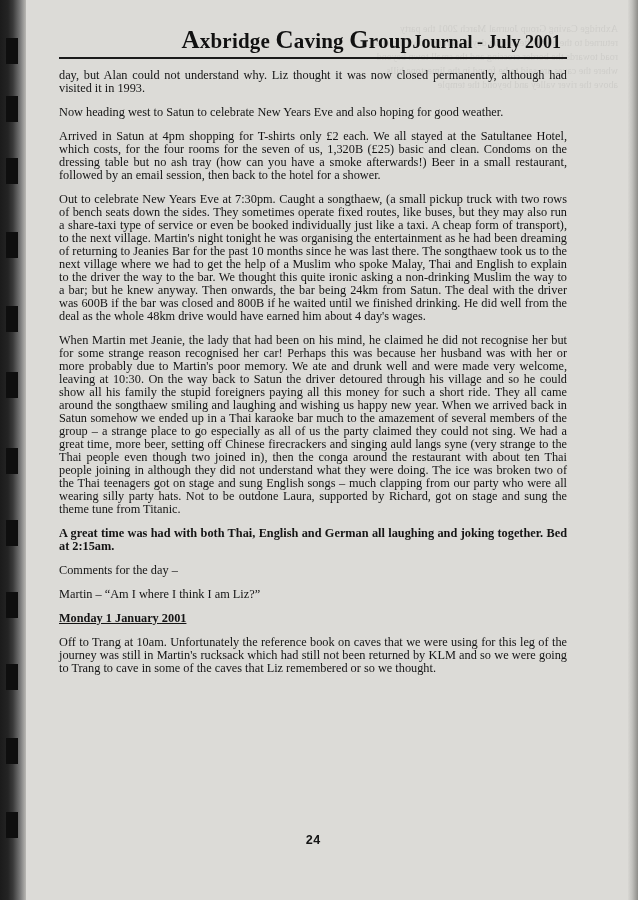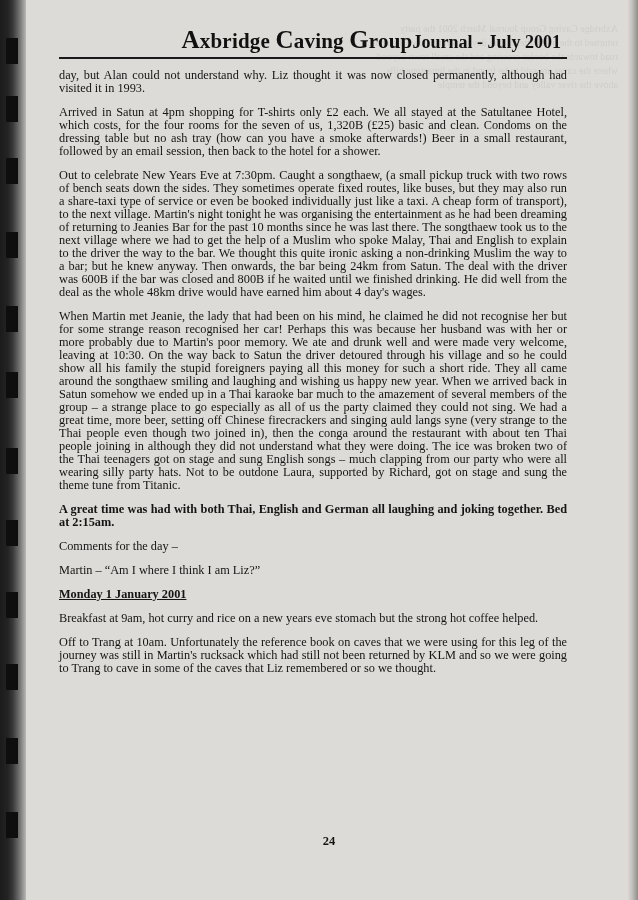--- a/index.html
+++ b/index.html
@@ -113,27 +113,28 @@
     text-align: justify;
     color: #141414;
     margin: 0 0 11px 0;
   }
   .gap-lg { margin-bottom: 17px; }
   .gap-xl { margin-bottom: 22px; font-weight: bold; }
   .bold { font-weight: normal; }
   .underline { text-decoration: underline; }
   .pagenum {
     position: absolute;
-    left: 16px;
+    left: 0;
     top: 808px;
     width: 508px;
     text-align: center;
     font-size: 12.5px;
     font-weight: bold;
     color: #141414;
+    font-family: Liberation Mono, monospace;
   }
 </style>
 </head>
 <body>
 
 <div class="scan">
 
   <div class="page">
 
     <div class="ghost">
@@ -141,31 +142,31 @@
     </div>
 
     <div class="content">
 
       <div class="masthead">
         <div class="title"><span class="cap">A</span><span>xbridge </span><span class="cap">C</span><span>aving </span><span class="cap">G</span><span>roup</span></div>
         <div class="issue">Journal  -  July 2001</div>
       </div>
 
       <p class="body">day, but Alan could not understand why. Liz thought it was now closed permanently, although had visited it in 1993.</p>
+      <p class="body gap-lg">Now heading west to Satun to celebrate New Years Eve and also hoping for good weather.</p>
       <p class="body gap-lg">Arrived in Satun at 4pm shopping for T-shirts only £2 each. We all stayed at the Satultanee Hotel, which costs, for the four rooms for the seven of us, 1,320B (£25) basic and clean. Condoms on the dressing table but no ash tray (how can you have a smoke afterwards!) Beer in a small restaurant, followed by an email session, then back to the hotel for a shower.</p>
       <p class="body gap-lg">Out to celebrate New Years Eve at 7:30pm. Caught a songthaew, (a small pickup truck with two rows of bench seats down the sides. They sometimes operate fixed routes, like buses, but they may also run a share-taxi type of service or even be booked individually just like a taxi. A cheap form of transport), to the next village. Martin's night tonight he was organising the entertainment as he had been dreaming of returning to Jeanies Bar for the past 10 months since he was last there. The songthaew took us to the next village where we had to get the help of a Muslim who spoke Malay, Thai and English to explain to the driver the way to the bar. We thought this quite ironic asking a non-drinking Muslim the way to a bar; but he knew anyway. Then onwards, the bar being 24km from Satun. The deal with the driver was 600B if the bar was closed and 800B if he waited until we finished drinking. He did well from the deal as the whole 48km drive would have earned him about 4 day's wages.</p>
       <p class="body gap-lg">When Martin met Jeanie, the lady that had been on his mind, he claimed he did not recognise her but for some strange reason recognised her car! Perhaps this was because her husband was with her or more probably due to Martin's poor memory. We ate and drunk well and were made very welcome, leaving at 10:30. On the way back to Satun the driver detoured through his village and so he could show all his family the stupid foreigners paying all this money for such a short ride. They all came around the songthaew smiling and laughing and wishing us happy new year. When we arrived back in Satun somehow we ended up in a Thai karaoke bar much to the amazement of several members of the group – a strange place to go especially as all of us the party claimed they could not sing. We had a great time, more beer, setting off Chinese firecrackers and singing auld langs syne (very strange to the Thai people even though two joined in), then the conga around the restaurant with about ten Thai people joining in although they did not understand what they were doing. The ice was broken two of the Thai teenagers got on stage and sung English songs – much clapping from our party who were all wearing silly party hats. Not to be outdone Laura, supported by Richard, got on stage and sung the theme tune from Titanic.</p>
       <p class="body gap-xl">A great time was had with both Thai, English and German all laughing and joking together. Bed at 2:15am.</p>
 
       <p class="body bold gap-lg">Comments for the day –</p>
       <p class="body gap-lg">Martin – “Am I where I think I am Liz?”</p>
 
       <p class="body underline gap-xl">Monday 1 January 2001</p>
 
-      <p class="body gap-lg">Breakfast at 9am, hot curry and rice on a new years eve stomach but the strong hot coffee helped.</p>
       <p class="body">Off to Trang at 10am. Unfortunately the reference book on caves that we were using for this leg of the journey was still in Martin's rucksack which had still not been returned by KLM and so we were going to Trang to cave in some of the caves that Liz remembered or so we thought.</p>
 
       <div class="pagenum">24</div>
     </div>
   </div>
 
   <div class="left-edge"></div>
   <div class="left-marks" id="marks">
       <i style="top: 38px;"></i>
       <i style="top: 96px;"></i>

